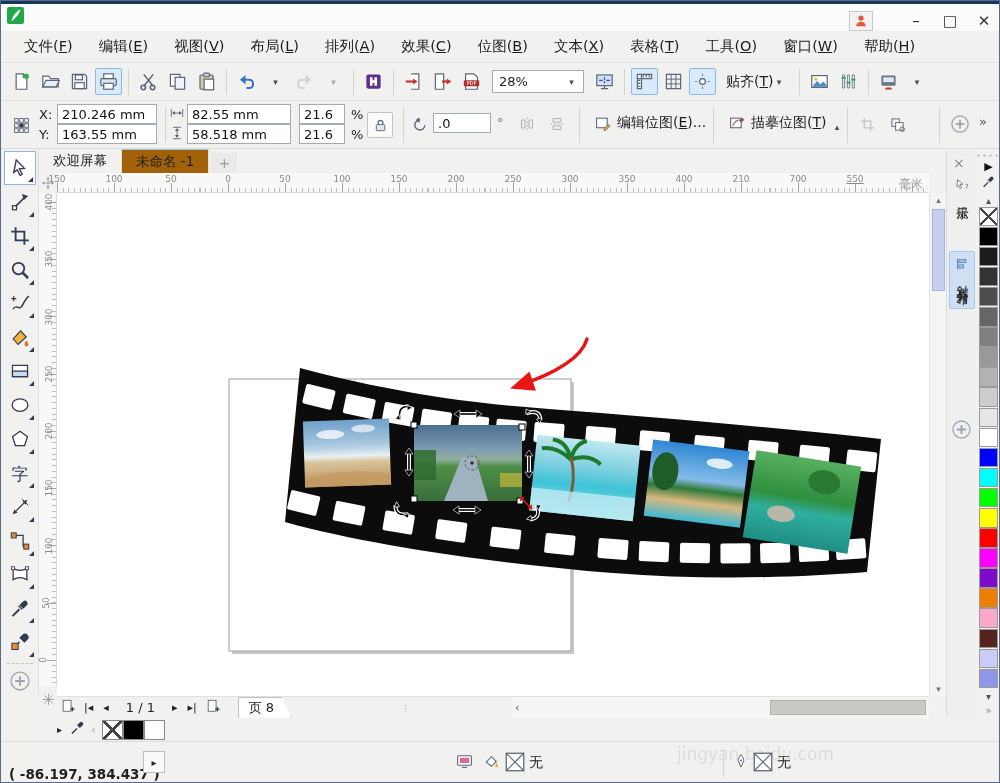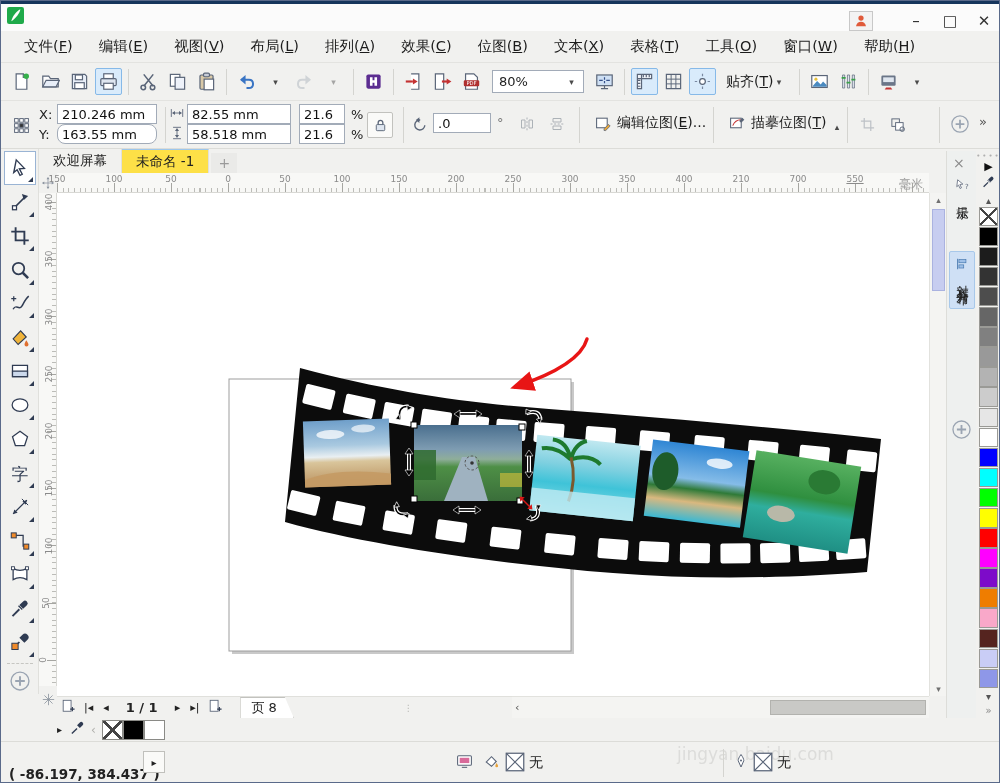--- a/index.html
+++ b/index.html
@@ -29,21 +29,21 @@
   #propbar{left:0;top:100px;width:1000px;height:48px;background:#f1f1ef;border-bottom:1px solid #dcdcd8;font-size:12.5px;color:#222;}
   .pfield{position:absolute;height:20px;border:1px solid #a2abb8;background:#fff;font-size:13px;color:#111;padding:0 4px;}
   .plabel{position:absolute;font-size:13px;color:#222;}
   .pbtn{position:absolute;display:flex;align-items:center;justify-content:center;border:1px solid transparent;border-radius:2px;}
   .pbtn.gray{opacity:.5;}
   .ptextbtn{position:absolute;display:flex;align-items:center;gap:5px;font-size:14px;color:#1c1c1c;padding:2px 6px;}
   .psep{position:absolute;width:1px;height:36px;background:#d4d4d0;top:6px;}
   
   #tabrow{left:38px;top:148px;width:962px;height:24px;background:#f1f1ef;display:flex;align-items:flex-end;}
   .doctab{height:24px;display:flex;align-items:center;padding:0 14px;font-size:13.5px;color:#222;border-right:1px solid #e0e0dc;}
-  .doctab.active{background:#fde047;border-top:1px solid #9cc6ec;}
+  .doctab.active{background:#a16207;border-top:1px solid #9cc6ec;}
   #newtab-btn{width:26px;height:20px;display:flex;align-items:center;justify-content:center;color:#9a9a9a;font-size:14px;background:#eaeae8;margin-left:2px;}
   #tabrow-close{position:absolute;right:30px;top:152px;font-size:14px;color:#8a8a8a;width:18px;text-align:center;}
   #tabrow-fly{position:absolute;right:8px;top:155px;font-size:11px;color:#111;}
   
   #hruler{left:56px;top:172px;width:872px;height:20px;background:#f8f8f6;border-bottom:1px solid #d8d8d4;
     background-image:
       repeating-linear-gradient(90deg,#a6a6a2 0 1px,transparent 1px 57px),
       repeating-linear-gradient(90deg,#bcbcb8 0 1px,transparent 1px 5.7px);
     background-size:872px 9px,872px 4px;background-position:0 100%,0 100%;background-repeat:no-repeat;}
   .hrlabel{position:absolute;top:1px;transform:translateX(-50%);font-size:9px;color:#8a8a8a;}
@@ -81,21 +81,21 @@
   #palette-handle{font-size:7px;color:#b0b0b0;letter-spacing:2px;margin-top:1px;}
   #palette-fly{font-size:11px;color:#111;}
   .swatch{width:19px;height:19.5px;border:1px solid #9a9a96;margin-top:0.6px;}
   .swatch.none{background:
       linear-gradient(45deg,transparent 46%,#444 46% 54%,transparent 54%),
       linear-gradient(-45deg,transparent 46%,#444 46% 54%,transparent 54%),#fff;}
   #palette .arrow{font-size:10px;color:#555;margin-top:3px;}
   
   #pagenav{left:56px;top:695px;width:455px;height:22px;background:#f1f1ef;display:flex;align-items:center;border-top:1px solid #e0e0dc;}
   .navglyph{font-size:11px;color:#222;padding:0 5px;}
-  #page-indicator{font-size:13px;color:#222;padding:0 12px;font-weight:bold;}
+  #page-indicator{font-size:13px;color:#222;padding:0 12px;}
   #pagetab{height:21px;background:#fff;border:1px solid #c2c2be;border-bottom:none;display:flex;align-items:center;padding:0 16px 0 10px;font-size:13px;color:#222;margin-left:14px;clip-path:polygon(0 0,calc(100% - 9px) 0,100% 100%,0 100%);}
   #hsplit{color:#b8b8b4;font-size:9px;letter-spacing:1px;margin-left:110px;}
   #hscroll{left:511px;top:695px;width:417px;height:22px;background:#f4f4f2;border-top:1px solid #e2e2de;}
   #hthumb{position:absolute;left:258px;top:3px;width:156px;height:15px;background:#c9c9c6;border:1px solid #b2b2ae;}
   
   #swatchrow{left:0px;top:717px;width:1000px;height:23px;background:#f1f1ef;display:flex;align-items:center;}
   .mini-swatch{width:21px;height:20px;border:1px solid #8a8a86;}
   
   #statusbar{left:0;top:740px;width:1000px;height:43px;background:#f1f1ef;border-top:1px solid #dcdcd8;font-size:13.5px;color:#222;}
   #coords{position:absolute;left:8px;top:24px;font-weight:bold;}
@@ -236,21 +236,21 @@
         </svg>
       </span>
       <span class="tbtn">
         <svg width="19" height="19" viewBox="0 0 16 16">
           <path d="M3 1.5h7l3 3v10H3z" fill="#fff" stroke="#5a6578"></path>
           <rect x="1.5" y="7" width="13" height="5" rx="1" fill="#b03030"></rect>
           <text x="8" y="11" font-size="4.4" fill="#fff" text-anchor="middle">PDF</text>
         </svg>
       </span>
       <div id="zoom-combo">
-        <span>80%</span>
+        <span>28%</span>
         <span class="caret">▾</span>
       </div>
       <span class="tbtn">
         <svg width="19" height="19" viewBox="0 0 16 16">
           <rect x="1.5" y="2.5" width="13" height="9" fill="#cfe0f4" stroke="#5a6578"></rect>
           <path d="M5 14h6M8 11.5V14" stroke="#5a6578" fill="none"></path>
           <path d="M3.5 7h3M8 4.5v2M12.5 7h-3M8 9.5v-2" stroke="#35508a"></path>
         </svg>
       </span>
       <span class="tsep"></span>
@@ -316,21 +316,21 @@
             <rect x="1.5" y="11.1" width="3.4" height="3.4"></rect>
             <rect x="6.3" y="11.1" width="3.4" height="3.4"></rect>
             <rect x="11.1" y="11.1" width="3.4" height="3.4"></rect>
           </g>
         </svg>
       </span>
     <span class="plabel" style="left:40px;top:106px;"></span>
     <span class="plabel" style="left:38px;top:6px;">X:</span>
     <input class="pfield" style="left: 56px; top: 3px; width: 100px;" readonly="" value="210.246 mm">
     <span class="plabel" style="left:38px;top:26px;">Y:</span>
-    <input class="pfield" style="left: 56px; top: 23px; width: 100px; border-radius: 8px;" readonly="" value="163.55 mm">
+    <input class="pfield" style="left: 56px; top: 23px; width: 100px;" readonly="" value="163.55 mm">
     <span class="psep" style="left:164px;"></span>
     <span class="pbtn" style="left:168px;top:4px;width:16px;height:16px;">
         <svg width="14" height="14" viewBox="0 0 16 16">
           <path d="M1.5 3.5v9M14.5 3.5v9M3 8h10" stroke="#5a6578" fill="none"></path>
           <path d="M2.5 8l3.2-2.4v4.8zM13.5 8l-3.2-2.4v4.8z" fill="#5a6578"></path>
         </svg>
       </span>
     <input class="pfield" style="left: 186px; top: 3px; width: 104px;" readonly="" value="82.55 mm">
     <span class="pbtn" style="left:168px;top:24px;width:16px;height:16px;">
         <svg width="14" height="14" viewBox="0 0 16 16">

